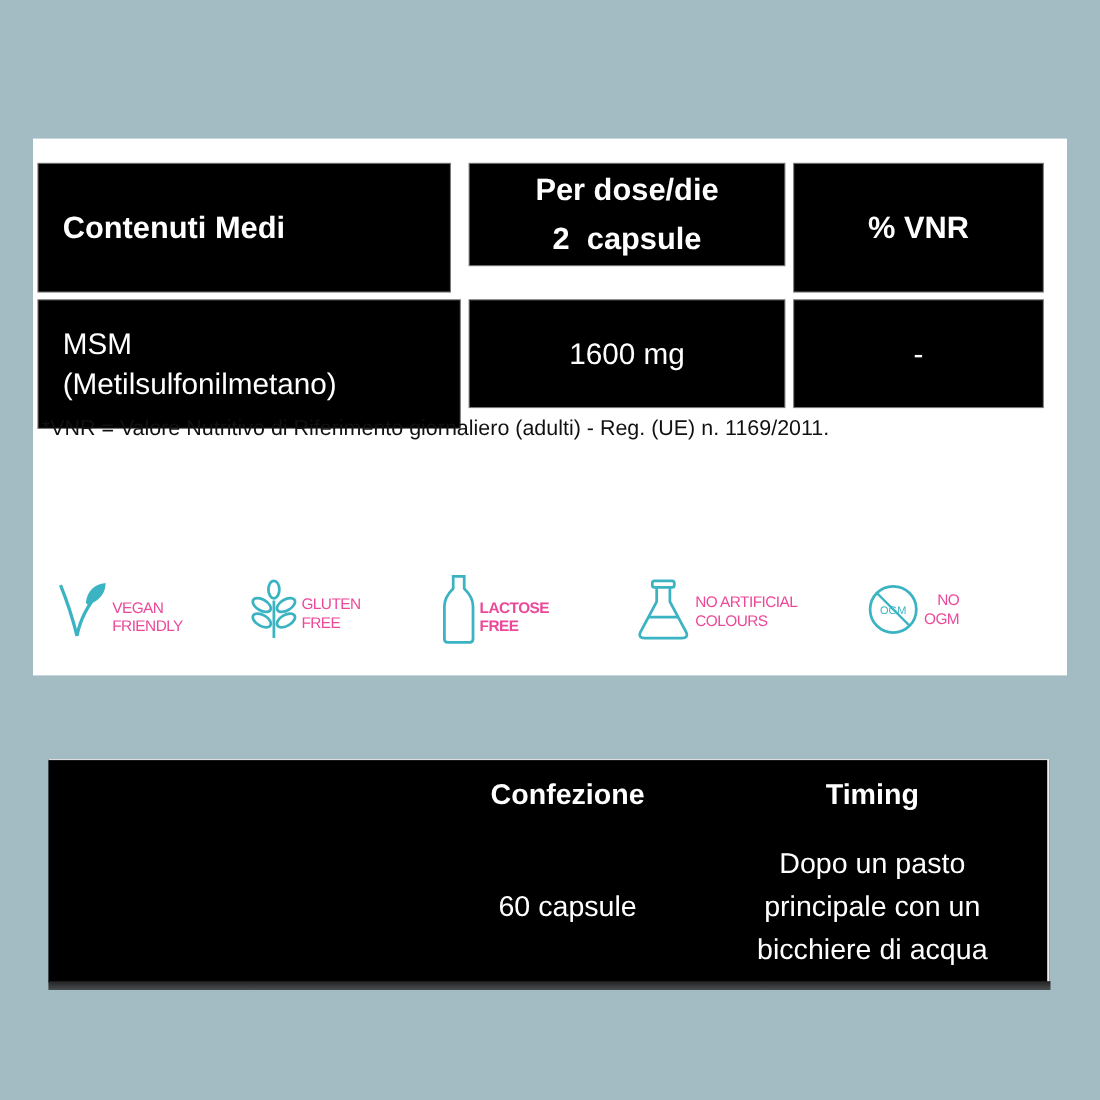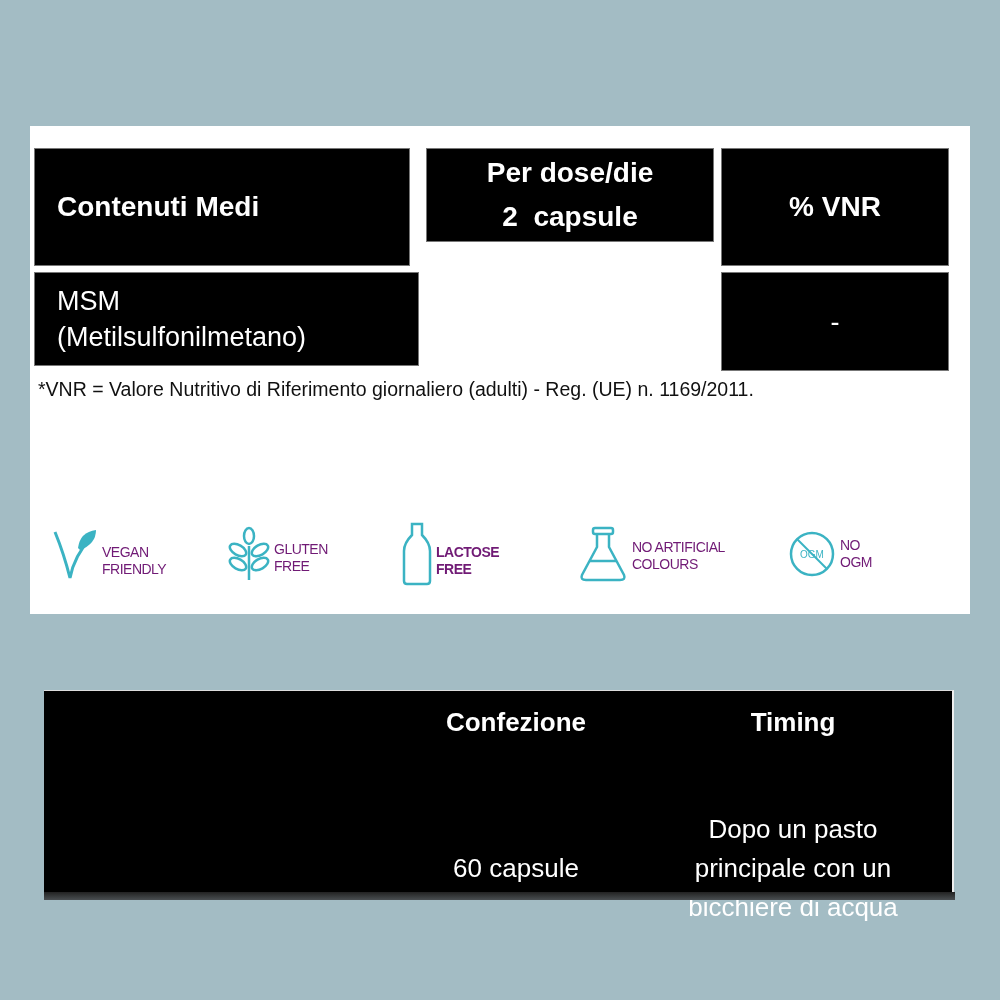--- a/index.html
+++ b/index.html
@@ -20,55 +20,58 @@
   .cell.center { justify-content:center; text-align:center; }
   .hdr { font-weight:bold; font-size:28px; line-height:44px; }
   .val { font-size:27px; line-height:36px; }
   .note {
     position:absolute; left:8px; top:252px; font-size:19.5px; color:#111;
     white-space:nowrap;
   }
   .badge { position:absolute; top:388px; height:80px; display:flex; align-items:center; }
   .badge svg { display:block; }
   .badge .lbl {
-    font-size:14px; line-height:17px; color:#701a75; letter-spacing:-0.5px;
+    font-size:14px; line-height:17px; color:#ec4899; letter-spacing:-0.5px;
     margin-left:4px; text-transform:uppercase;
   }
   .usage {
     position:absolute; left:44px; top:690px; width:908px; height:202px;
     background:#000; color:#fff;
     border-top:1px solid #ddd; border-right:2px solid #eee;
   }
   .usage-shadow {
     position:absolute; left:44px; top:892px; width:911px; height:8px;
     background:linear-gradient(#222,#4a4f52);
   }
   .col { position:absolute; top:0; height:202px; text-align:center; }
   .col .h { font-weight:bold; font-size:26px; position:absolute; top:16px; left:0; right:0; }
-  .col .v { font-size:26px; line-height:39px; position:absolute; left:0; right:0;margin-top:44px; }
+  .col .v { font-size:26px; line-height:39px; position:absolute; left:0; right:0; }
 </style>
 </head>
 <body>
 
 <div class="panel">
 
   <div class="cell hdr" style="left:5px; top:23px; width:374px; height:116px; padding-left:22px; box-sizing:border-box;">
     <span>Contenuti Medi</span>
   </div>
   <div class="cell center hdr" style="left:397px; top:23px; width:286px; height:92px; flex-direction:column; justify-content:center;">
     <span>Per dose/die</span>
     <span style="white-space:pre;">2  capsule</span>
   </div>
   <div class="cell center hdr" style="left:692px; top:23px; width:226px; height:116px;">
     <span>% VNR</span>
   </div>
 
-  <div class="cell val" style="left:5px; top:147px; width:383px; height:92px; flex-direction:column; align-items:flex-start; justify-content:center; padding-left:22px; box-sizing:border-box;">
+  <div class="cell val" style="left:5px; top:147px; width:383px; height:116px; flex-direction:column; align-items:flex-start; justify-content:center; padding-left:22px; box-sizing:border-box;">
     <span>MSM</span>
     <span>(Metilsulfonilmetano)</span>
+  </div>
+  <div class="cell center val" style="left:397px; top:147px; width:286px; height:97px;">
+    <span>1600 mg</span>
   </div>
   <div class="cell center val" style="left:692px; top:147px; width:226px; height:97px;">
     <span>-</span>
   </div>
 
   <div class="note">*VNR = Valore Nutritivo di Riferimento giornaliero (adulti) - Reg. (UE) n. 1169/2011.</div>
 
   <div class="badge" style="left:22px;">
     <svg width="46" height="56" viewBox="0 0 46 56">
       <path d="M3 6 Q12 28 18 52 Q22 30 40 10" fill="none" stroke="#3bb3c3" stroke-width="3"></path>
@@ -120,21 +123,21 @@
       <div>Colours</div>
     </div>
   </div>
 
   <div class="badge" style="left:758px;">
     <svg width="48" height="48" viewBox="0 0 48 48">
       <circle cx="24" cy="24" r="21" fill="none" stroke="#3bb3c3" stroke-width="2.5"></circle>
       <path d="M9 9 L39 39" stroke="#3bb3c3" stroke-width="2"></path>
       <text x="24" y="28" text-anchor="middle" font-size="10" fill="#3bb3c3" font-family="Liberation Sans, sans-serif">OGM</text>
     </svg>
-    <div class="lbl" style="margin-top:0;">
+    <div class="lbl" style="margin-top:0;text-align:right;">
       <div>No</div>
       <div>OGM</div>
     </div>
   </div>
 </div>
 
 <div class="usage">
   <div class="col" style="left:336px; width:272px;">
     <div class="h">Confezione</div>
     <div class="v" style="top:114px;">60 capsule</div>

